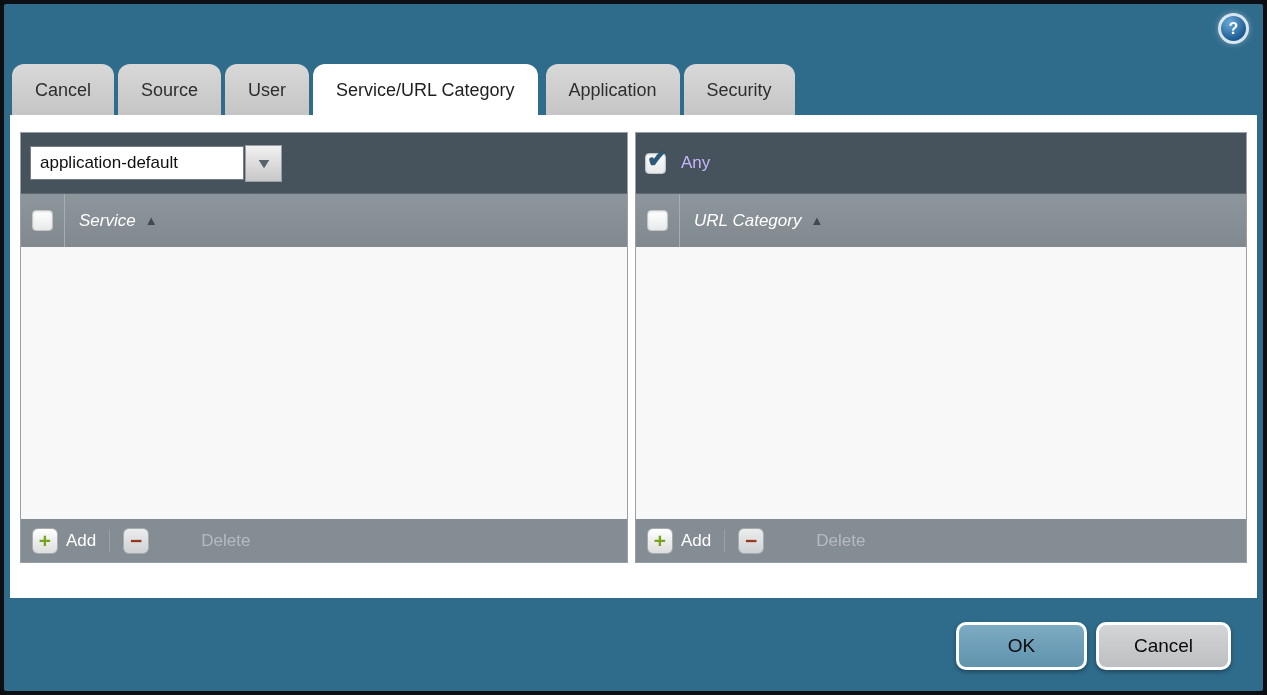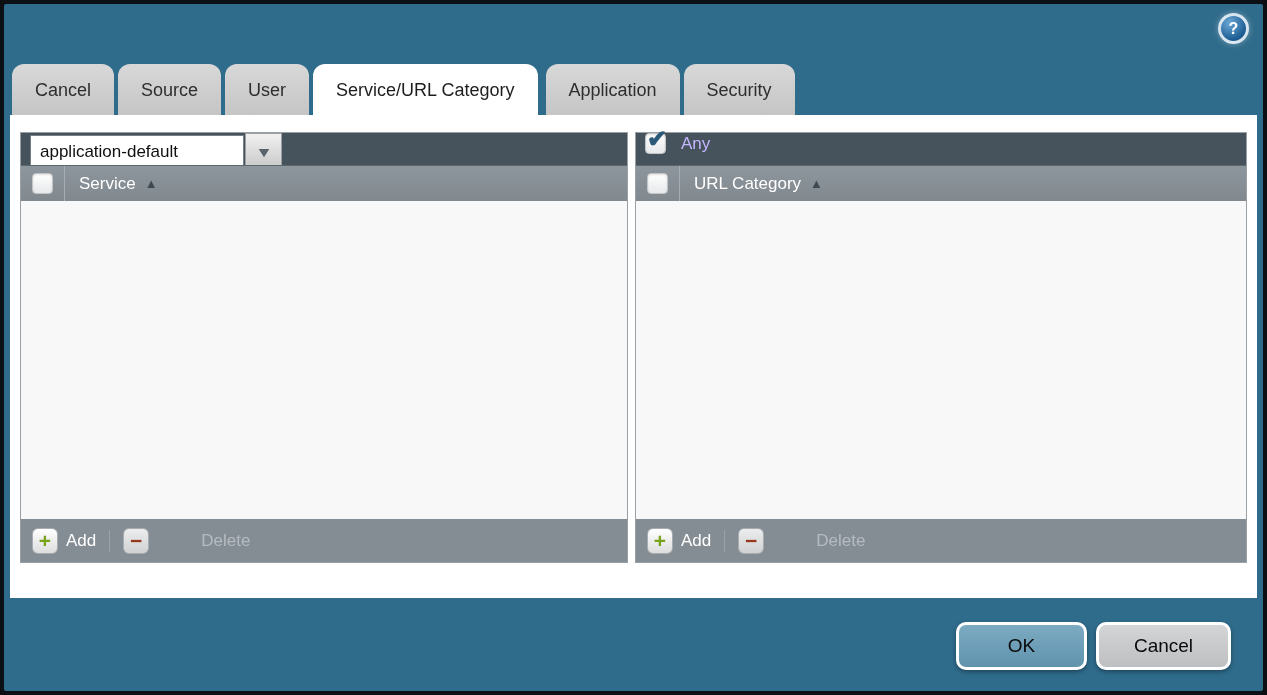--- a/index.html
+++ b/index.html
@@ -60,31 +60,31 @@
   .panel {
     position:absolute; top:17px; height:431px;
     border:1px solid #99a1a7;
     display:flex; flex-direction:column;
     background:#f8f8f8;
   }
   .panel-left  { left:10px;  width:608px; }
   .panel-right { left:625px; width:612px; }
 
   .panel-toolbar {
-    flex:none; height:32px;
+    flex:none; height:60px;
     background:#47535c;
-    display:flex; align-items:flex-start;
+    display:flex; align-items:center;
     padding:0 9px;
   }
   .panel-header {
-    flex:none; height:36px;
+    flex:none; height:54px;
     background:linear-gradient(#8e969d,#81898f);
     border-top:1px solid #5d676e;
     display:flex; align-items:center;
-    color:#ffffff; font-size:17px;
+    color:#ffffff; font-size:17px;font-style:italic;
   }
   .cb-col {
     flex:none; width:44px; height:100%;
     display:flex; align-items:center; justify-content:center;
     border-right:1px solid #a7adb2;
   }
   .header-label { margin-left:14px; }
   .sort-arrow { margin-left:9px; font-size:13px; color:#3e4950; }
   .panel-body { flex:1; background:#f8f8f8; }
   .panel-footer {

